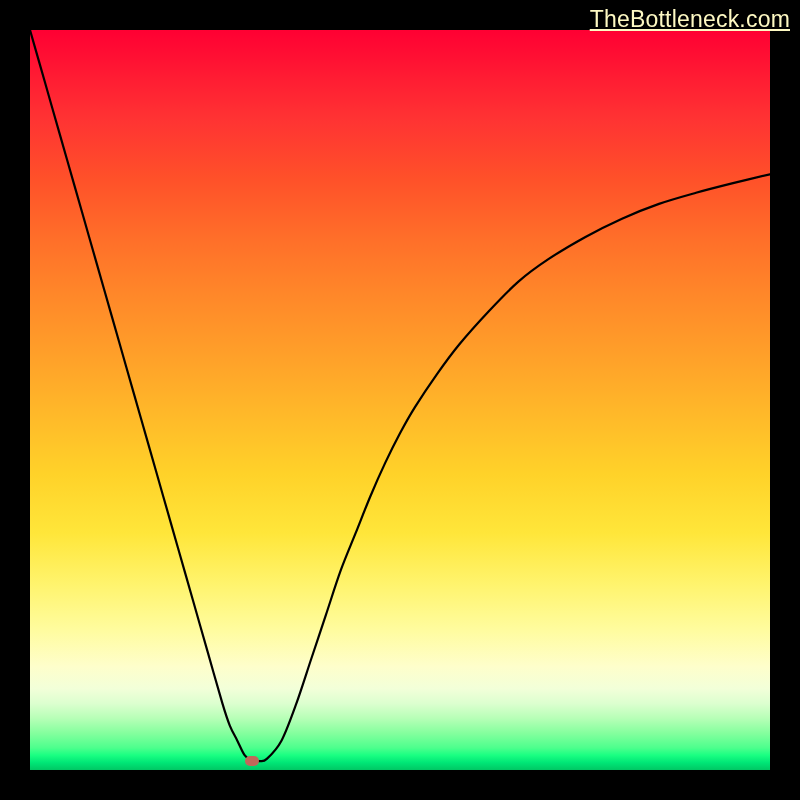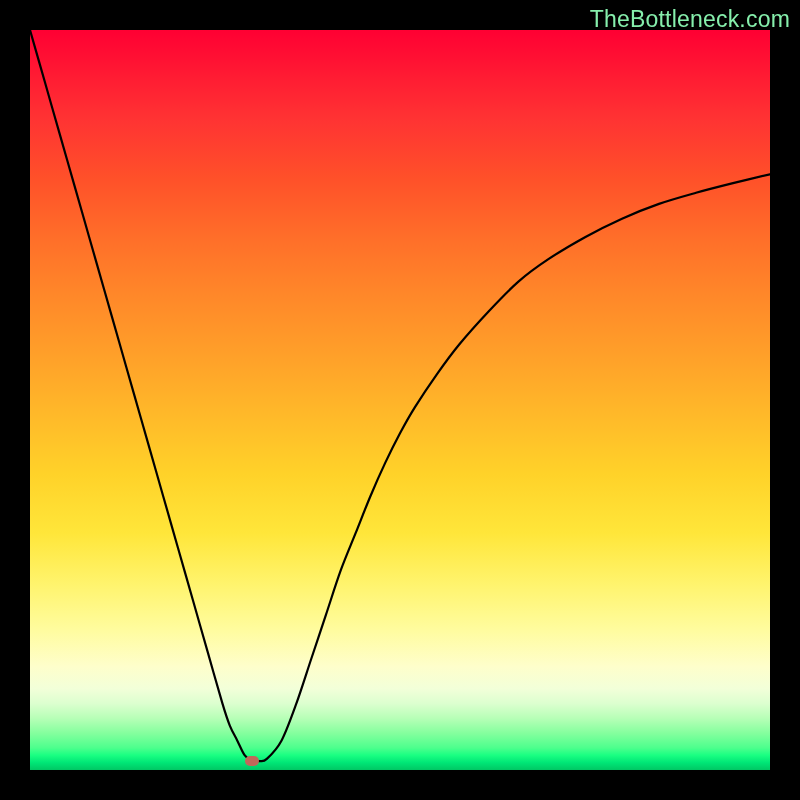--- a/index.html
+++ b/index.html
@@ -44,22 +44,23 @@
     );
   }
 
   .watermark {
     position: absolute;
     top: 6px;
     right: 10px;
     font-family: Arial, Helvetica, sans-serif;
     font-size: 23px;
     font-weight: 500;
-    color: #86efac;
+    color: #fef9c3;
     letter-spacing: 0.2px;
+    text-decoration: underline;
   }
 
   .curve {
     position: absolute;
     left: 0; top: 0;
     width: 740px; height: 740px;
     pointer-events: none;
   }
 
   .dot {

